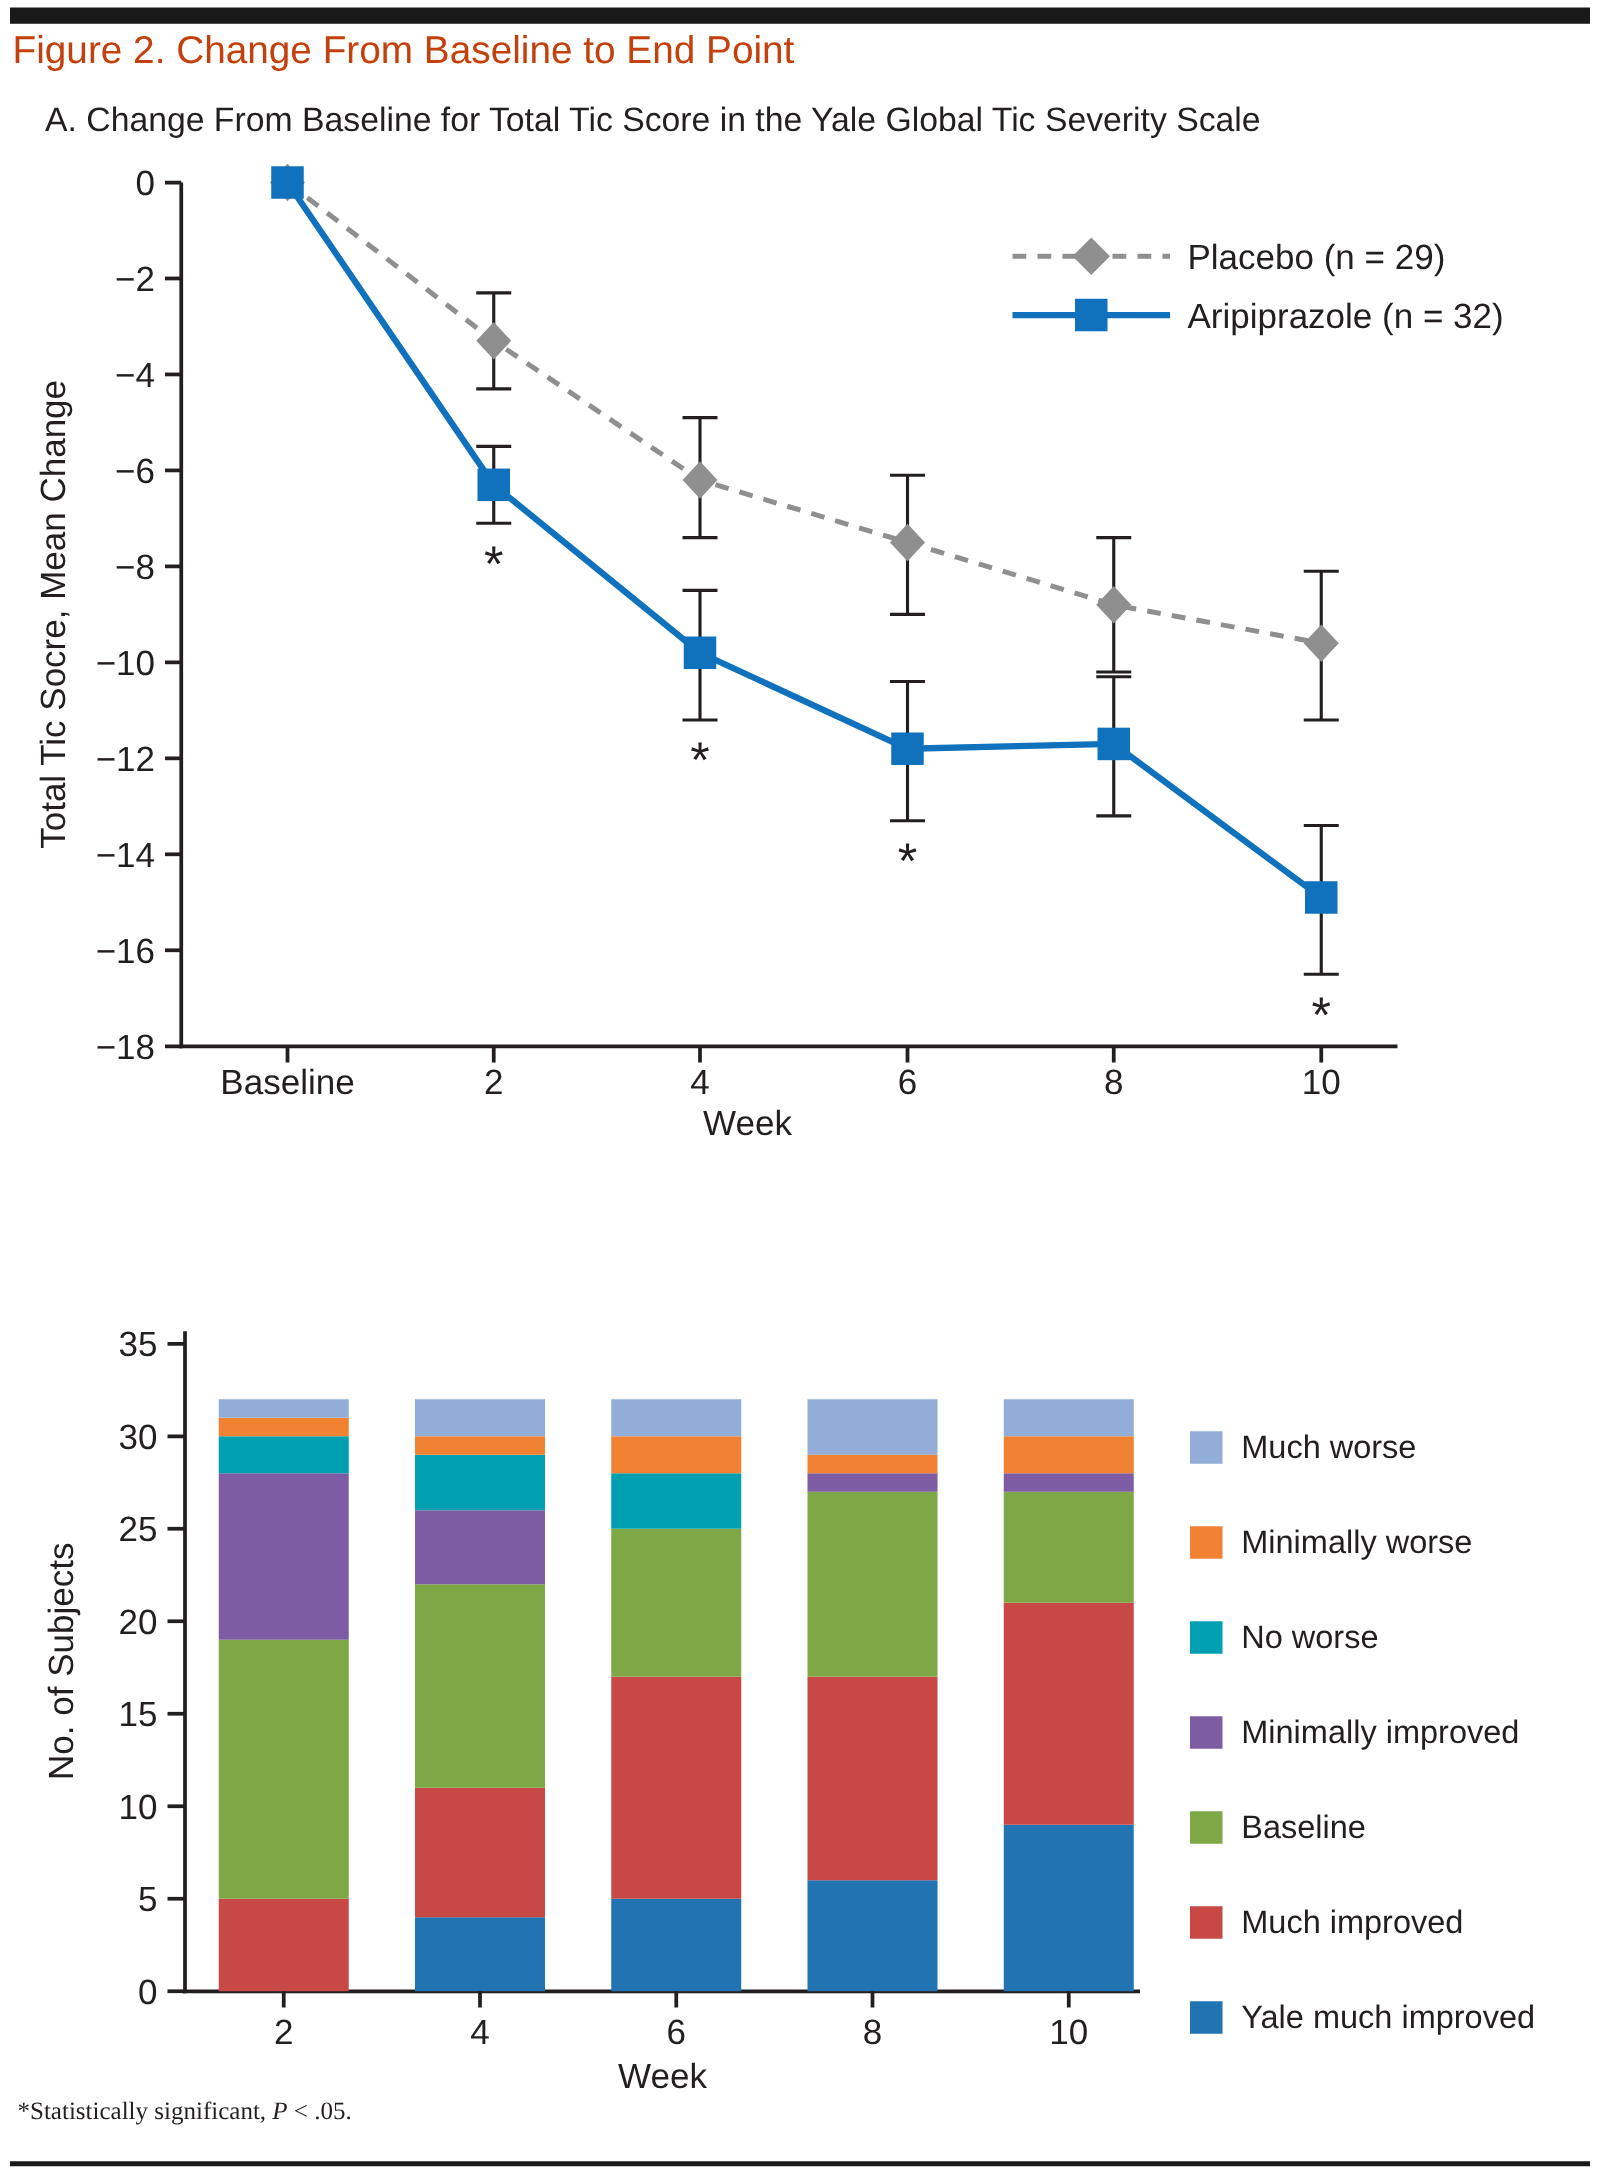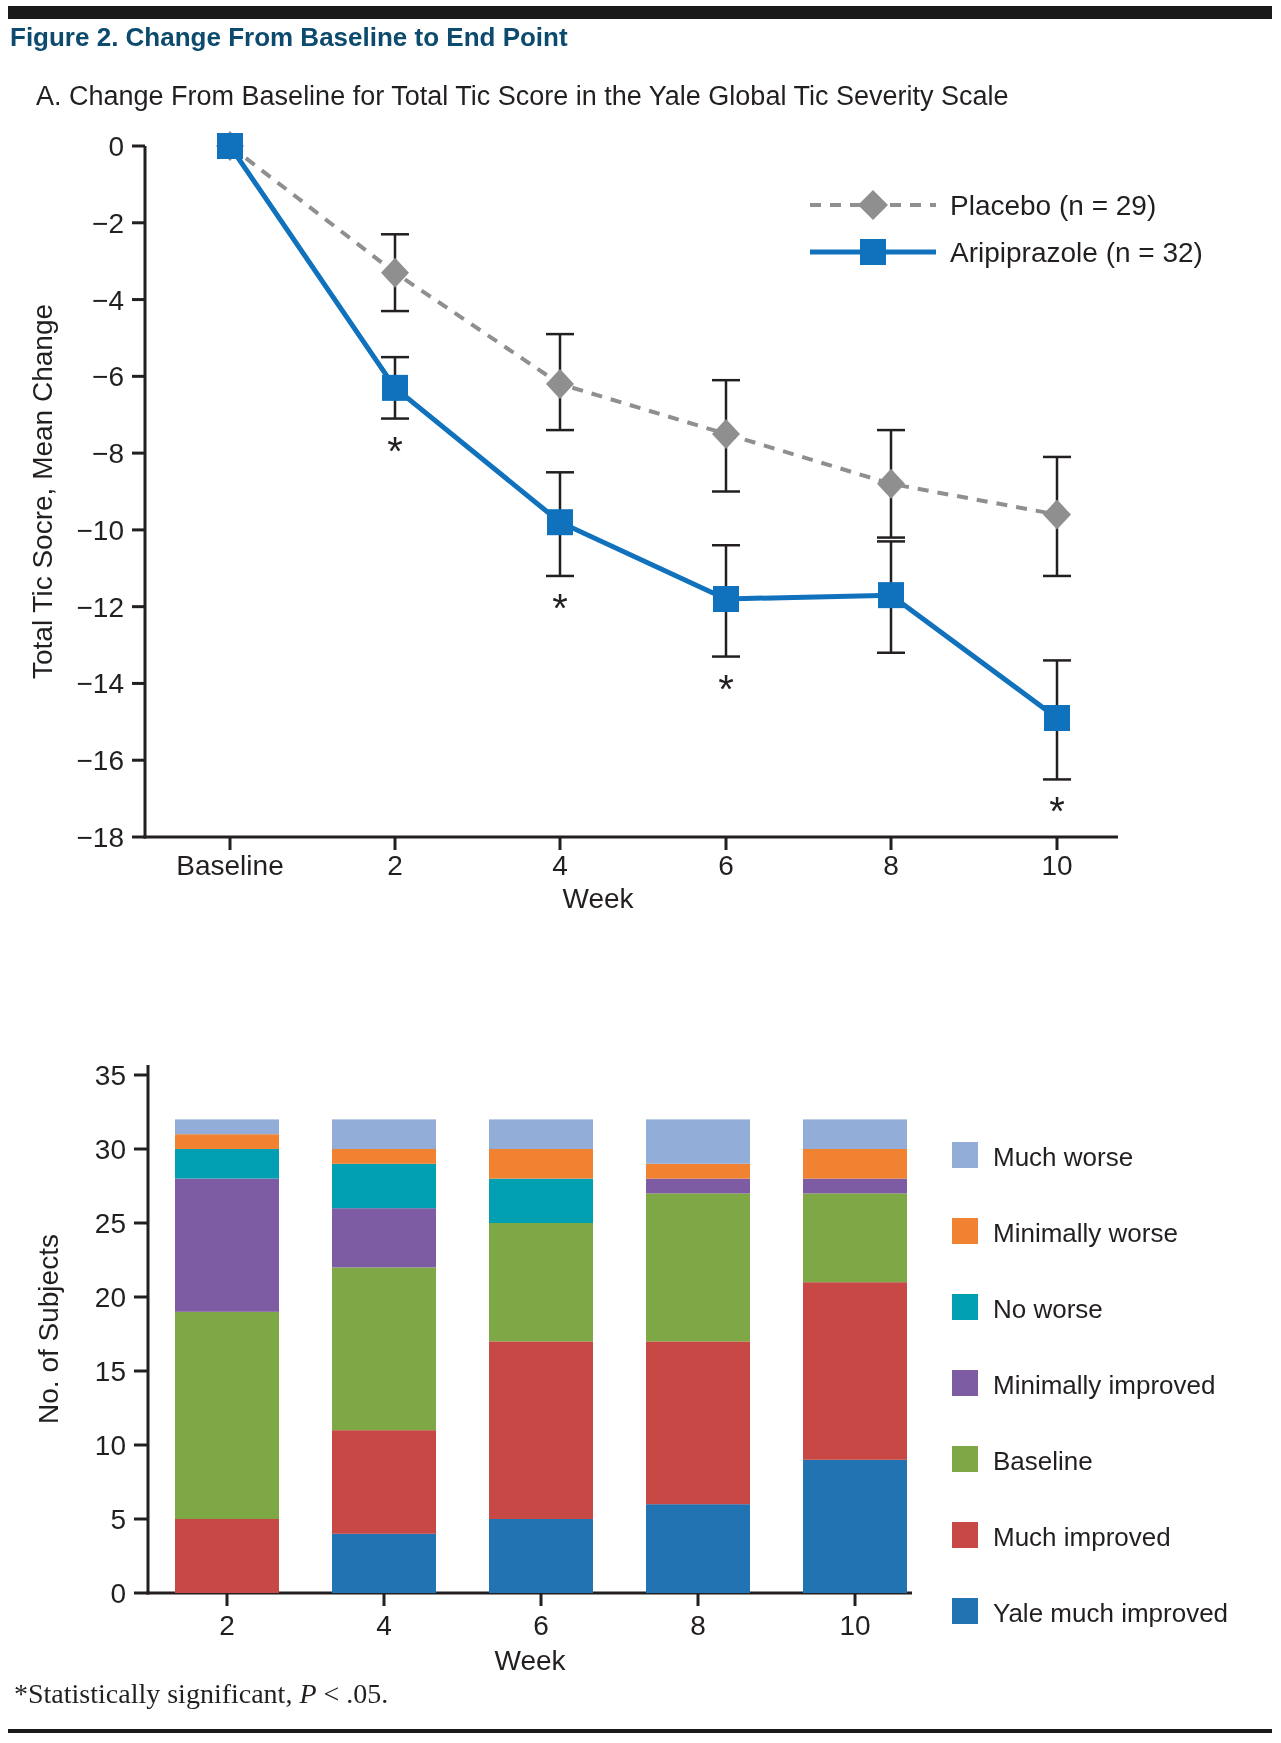--- a/index.html
+++ b/index.html
@@ -1,29 +1,29 @@
 <!DOCTYPE html>
 <html><head>
 <meta charset="utf-8">
 <style>
   html,body{margin:0;padding:0}
   body{width:1281px;height:1743px;background:#ffffff;position:relative;
        font-family:"Liberation Sans","DejaVu Sans",sans-serif;color:#231f20;overflow:hidden}
   .top-rule{position:absolute;left:8px;right:9px;top:6px;height:13px;background:#1a1a1a}
-  .fig-title{position:absolute;left:10px;top:22px;font-size:26px;font-weight:700;margin:0;color:#0c4a6e}
+  .fig-title{position:absolute;left:10px;top:22px;font-size:31px;font-weight:400;margin:0;color:#c2410c}
   .heading-a{position:absolute;left:36px;top:81px;font-size:27px}
   #chartA{position:absolute;left:0;top:112px}
   .heading-b{position:absolute;left:36px;top:954px;font-size:27px;line-height:38px}
   .heading-b .line2{padding-left:37px}
   #chartB{position:absolute;left:0;top:1040px}
   .legend-b{position:absolute;left:952px;top:1142px}
-  .legend-item{display:flex;margin-bottom:45px}
+  .legend-item{display:flex;align-items:center;margin-bottom:45px}
   .swatch{width:26px;height:26px;margin-right:15px;flex:0 0 26px}
   .legend-label{font-size:26px;white-space:nowrap}
-  .footnote{position:absolute;left:14px;top:1678px;font-size:28px;
+  .footnote{position:absolute;left:14px;top:1678px;font-size:20px;
             font-family:"Liberation Serif","DejaVu Serif",serif}
   .footnote i{font-style:italic}
   .bottom-rule{position:absolute;left:8px;right:9px;top:1729px;height:4px;background:#1a1a1a}
   svg text{fill:#231f20}
 </style>
 </head>
 <body>
 
 <div>
   <div class="top-rule"></div>

